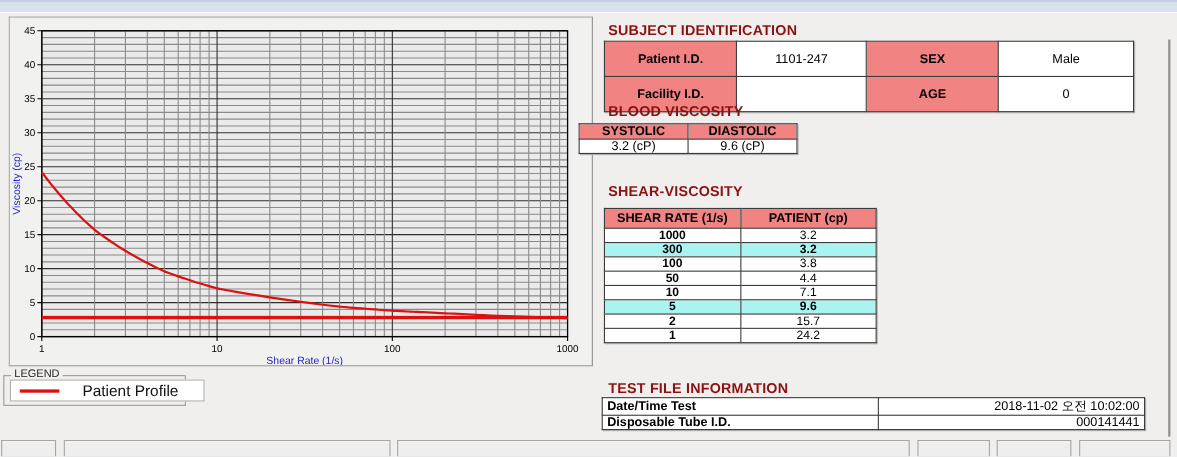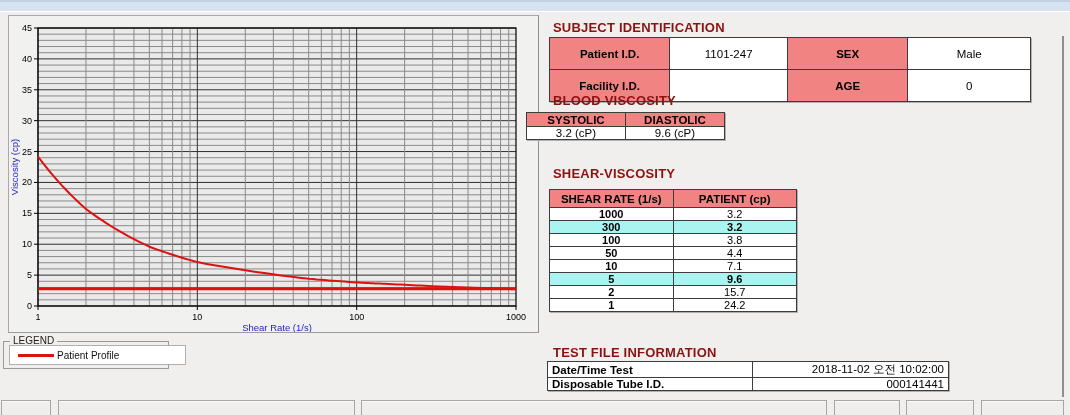--- a/index.html
+++ b/index.html
@@ -18,21 +18,21 @@
   svg text{font-family:"Liberation Sans",sans-serif}
 
   
   .legend-box{position:absolute;left:3px;top:341px;width:166px;height:28px;
     border:1px solid #9a9a9a;background:#f0efed}
   .legend-caption{position:absolute;left:6px;top:-7px;background:#f0efed;
     padding:0 3px;font-size:10px;color:#222}
   .legend-inner{position:absolute;left:5px;top:3px;width:177px;height:20px;
     background:#ffffff;border:1px solid #b0b0b0;display:flex;align-items:center}
   .legend-line{display:inline-block;width:36px;height:3px;margin-left:8px;background:var(--red,#dd1111)}
-  .legend-label{font-size:10px;margin-left:3px;color:#111}
+  .legend-label{font-size:14px;margin-left:21px;color:#111}
 
   
   .sec-title{position:absolute;left:553px;font-size:13px;font-weight:bold;
     color:var(--title,#8b1212);letter-spacing:.2px;white-space:nowrap}
 
   
   .tbl{position:absolute;border-collapse:collapse;table-layout:fixed;background:#fff;
     box-shadow:1px 1px 0 #b0b0b0;border:1px solid #555}
   .tbl td,.tbl th{border:1px solid #3c3c3c;font-size:11.5px;text-align:center;
     white-space:nowrap;overflow:hidden;padding:0}
@@ -41,21 +41,21 @@
   .hl{background:var(--cyan,#a9f3f1)}
 
   .tbl-subject{left:549px;top:37px;width:482px}
   .tbl-subject td{height:32px}
   .tbl-blood{left:526px;top:112px;width:199px}
   .tbl-blood th{height:14px}
   .tbl-blood td{height:13px;font-weight:normal}
   .tbl-shear{left:549px;top:189px;width:248px}
   .tbl-shear th{height:18px}
   .tbl-shear td{height:11px;font-size:11px}
-  .tbl-test{left:547px;top:361px;width:402px}
+  .tbl-test{left:547px;top:361px;width:494px}
   .tbl-test td{height:12px;font-size:11.5px}
   .tbl-test td.lab{text-align:left;font-weight:bold;padding-left:4px}
   .tbl-test td.val{text-align:right;padding-right:4px}
 
   
   .sbseg{position:absolute;top:400px;height:16px;background:#efeeec;
     border:1px solid #a6a6a6;box-shadow:inset 0 1px 0 #fafafa}
   .right-edge{position:absolute;left:1062px;top:36px;width:2px;height:361px;background:#8f8f8f}
 </style>
 </head>

